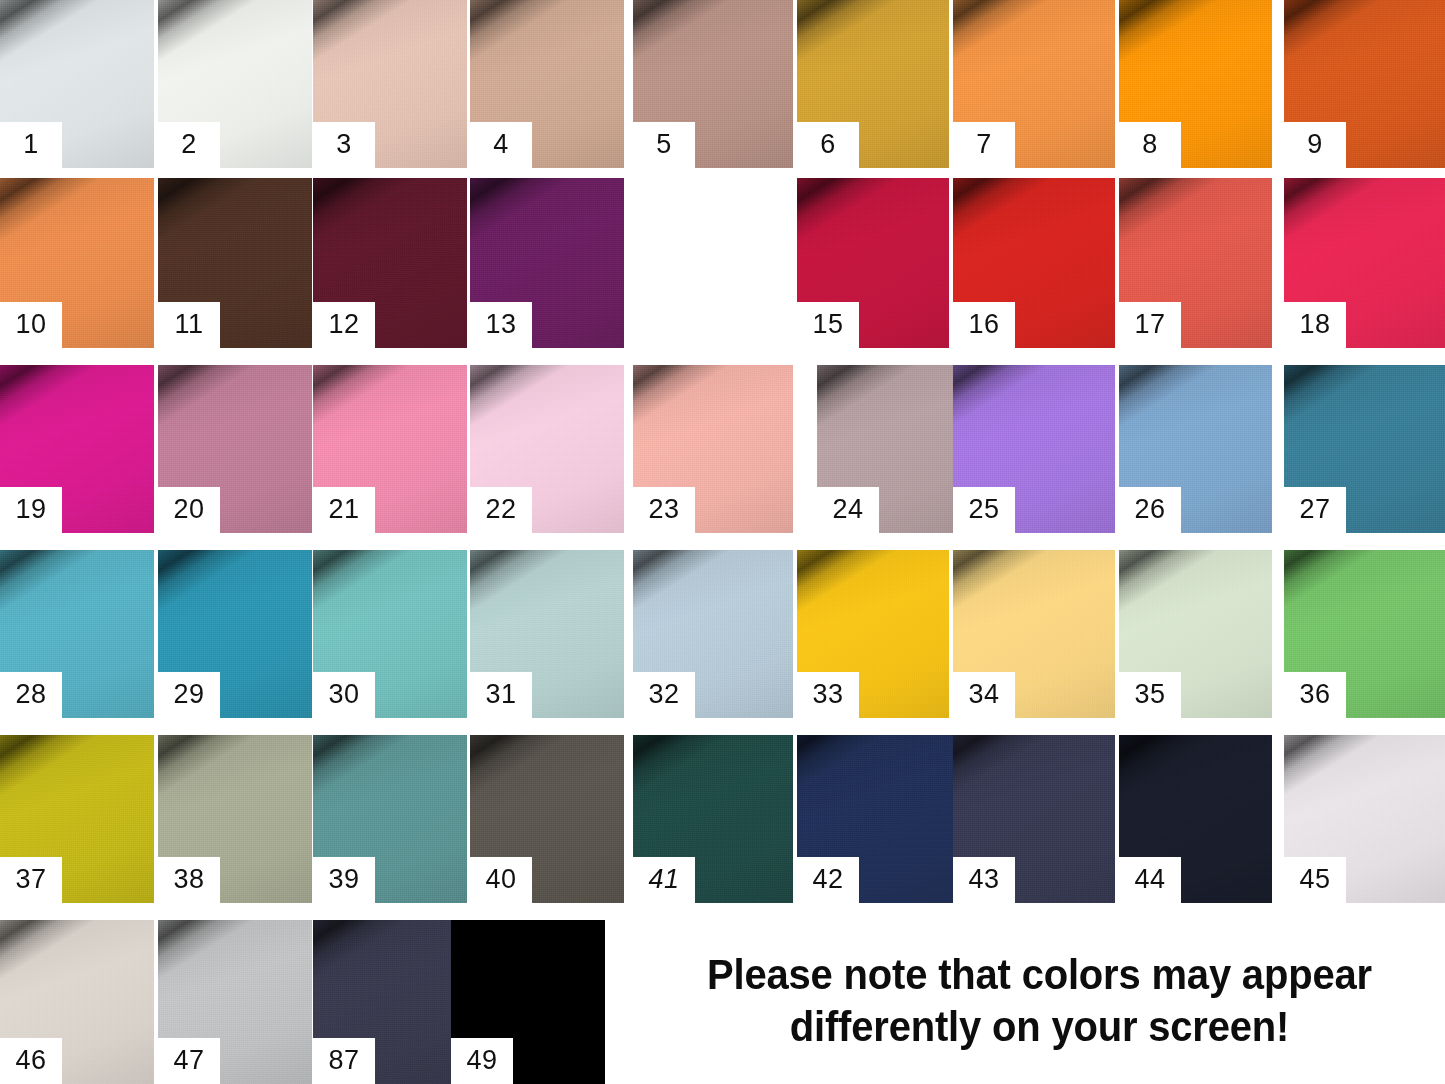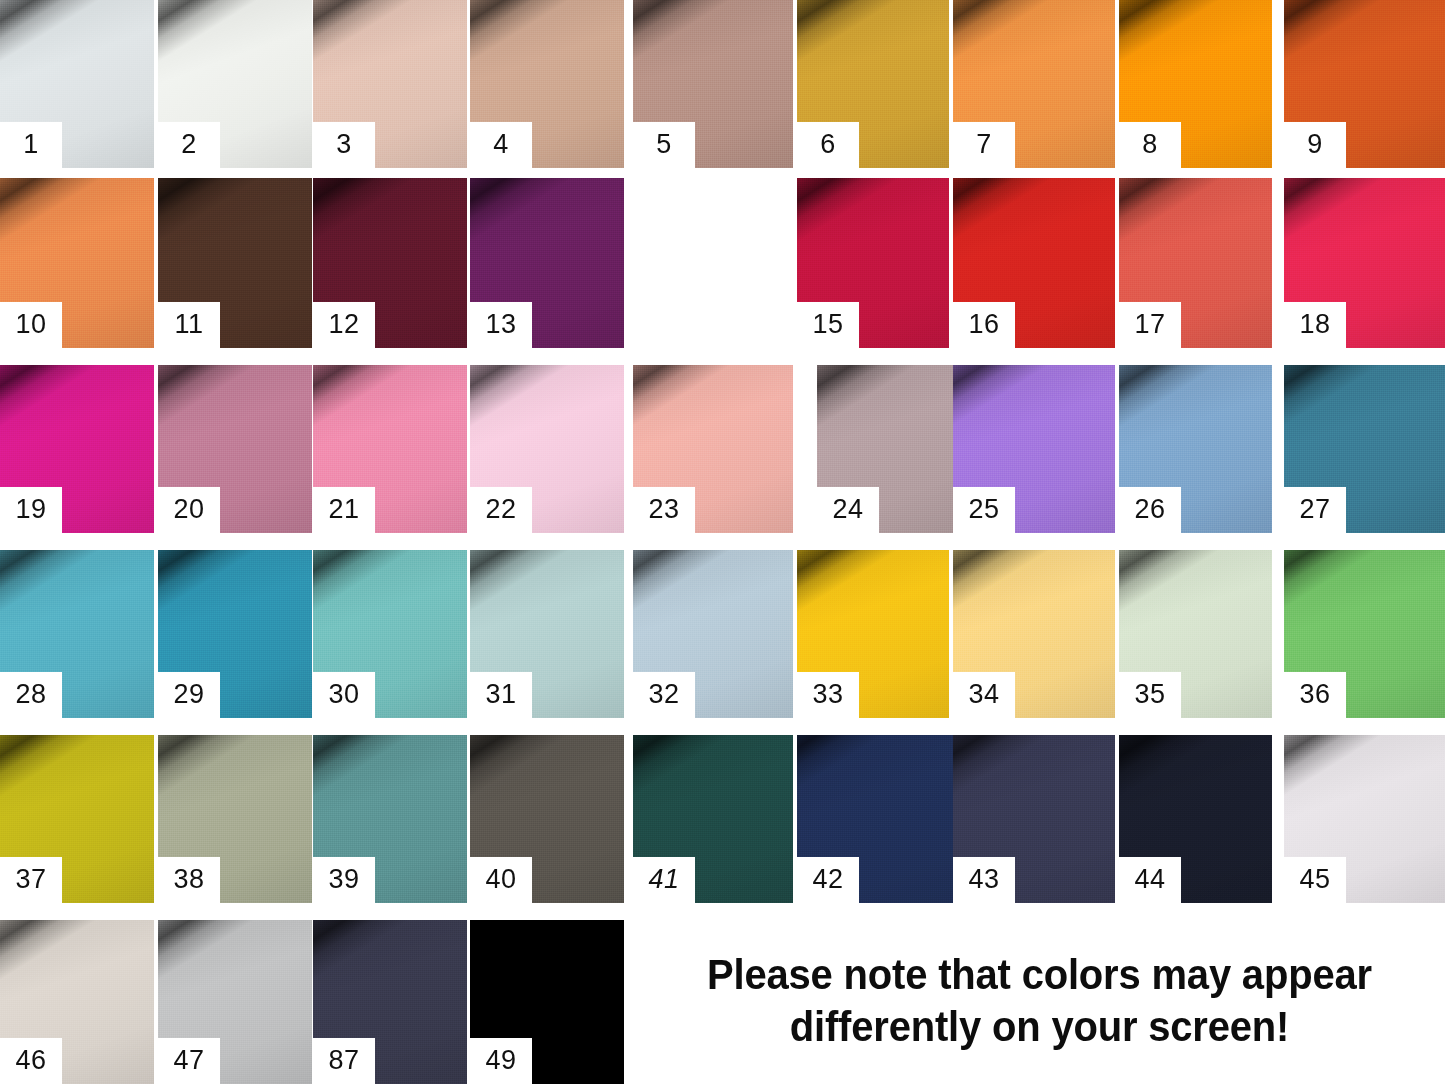--- a/index.html
+++ b/index.html
@@ -556,21 +556,21 @@
     <div class="swatch" style="left: 313px; top: 920px; width: 154px; height: 164px;">
       <div class="fill" style="background: linear-gradient(148deg, rgb(60, 61, 83) 0%, rgb(58, 59, 80) 26%, rgb(57, 58, 78) 55%, rgb(55, 56, 75) 100%);"></div>
       <div class="hilite" style="background: linear-gradient(rgb(65, 66, 89) 0%, rgb(60, 61, 82) 55%, rgba(0, 0, 0, 0) 100%); opacity: 0.9;"></div>
       <div class="crease" style="background: linear-gradient(rgba(0, 0, 0, 0) 0%, rgba(0, 0, 0, 0) 62%, rgba(0, 0, 0, 0.46) 76%, rgba(0, 0, 0, 0.62) 82%, rgba(0, 0, 0, 0.22) 90%, rgba(0, 0, 0, 0) 100%);"></div>
       <div class="weave"></div>
       <div class="vign"></div>
       <div class="numbox">
         <span>87</span>
       </div>
     </div>
-    <div class="swatch" style="left: 470px; top: 920px; width: 154px; height: 164px;">
+    <div class="swatch" style="left: 451px; top: 920px; width: 154px; height: 164px;">
       <div class="fill" style="background: linear-gradient(148deg, rgb(0, 0, 0) 0%, rgb(0, 0, 0) 26%, rgb(0, 0, 0) 55%, rgb(0, 0, 0) 100%);"></div>
       <div class="hilite" style="background: linear-gradient(rgb(0, 0, 0) 0%, rgb(0, 0, 0) 55%, rgba(0, 0, 0, 0) 100%); opacity: 0.9;"></div>
       <div class="crease" style="background: linear-gradient(rgba(0, 0, 0, 0) 0%, rgba(0, 0, 0, 0) 62%, rgba(0, 0, 0, 0.46) 76%, rgba(0, 0, 0, 0.62) 82%, rgba(0, 0, 0, 0.22) 90%, rgba(0, 0, 0, 0) 100%);"></div>
       <div class="weave"></div>
       <div class="vign"></div>
       <div class="numbox">
         <span>49</span>
       </div>
     </div>
   </div>

